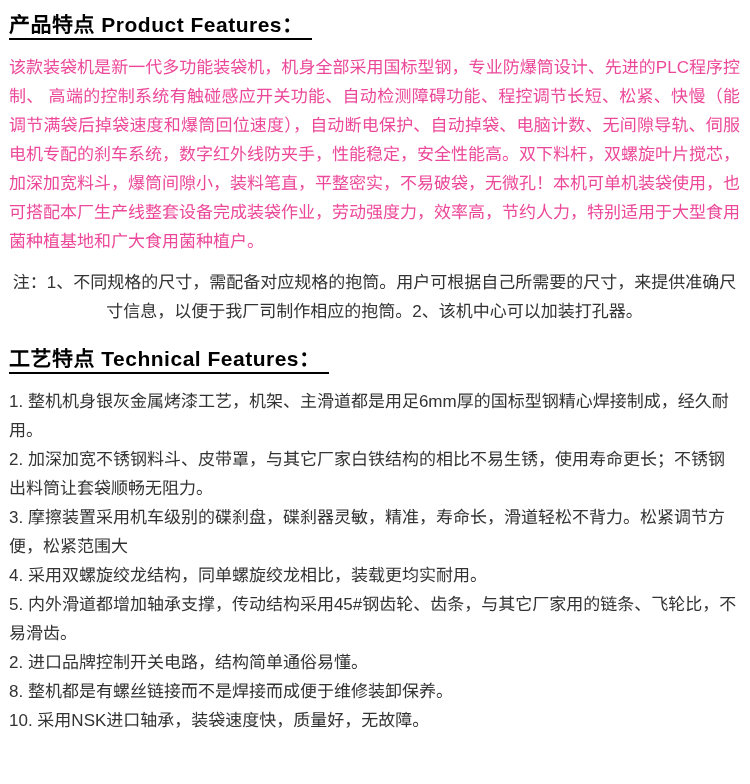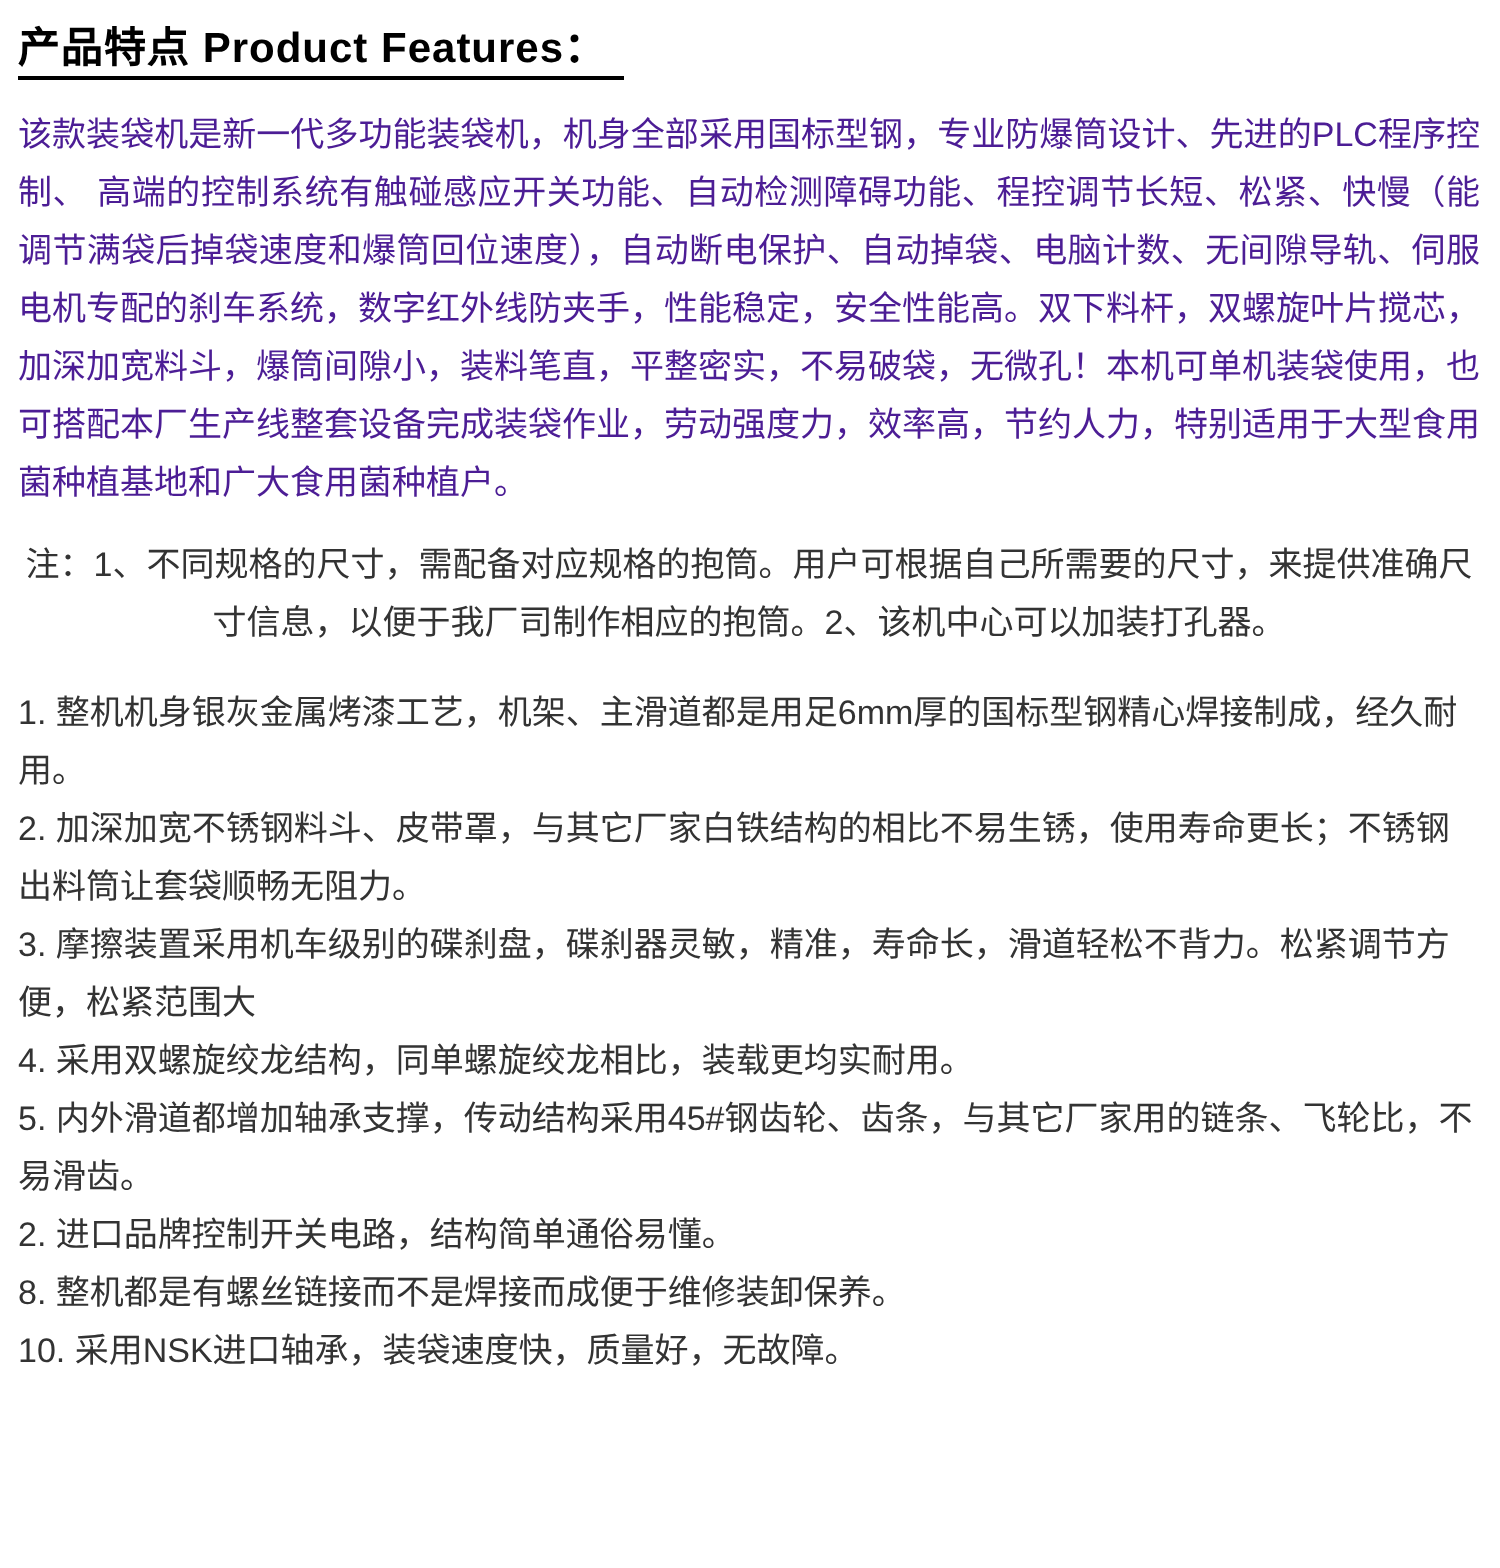--- a/index.html
+++ b/index.html
@@ -29,21 +29,21 @@
     border-bottom: 2px solid #000000;
     padding-bottom: 1px;
     padding-right: 8px;
     letter-spacing: 0.5px;
   }
   .heading-wrap { display: block; text-decoration: underline; }
   .body-text {
     margin: 0 0 12px 0;
     font-size: 17px;
     line-height: 29px;
-    color: #4c1d95;
+    color: #ec4899;
     text-align: justify;
     text-justify: inter-ideograph;
   }
   .note-text {
     margin: 0 0 16px 0;
     font-size: 17px;
     line-height: 29px;
     color: #333333;
     text-align: center;
   }
@@ -65,20 +65,23 @@
 <div class="page">
 
   <div class="heading-wrap">
     <h2 class="section-heading">产品特点 Product Features：</h2>
   </div>
 
   <p class="body-text">该款装袋机是新一代多功能装袋机，机身全部采用国标型钢，专业防爆筒设计、先进的PLC程序控制、 高端的控制系统有触碰感应开关功能、自动检测障碍功能、程控调节长短、松紧、快慢（能调节满袋后掉袋速度和爆筒回位速度），自动断电保护、自动掉袋、电脑计数、无间隙导轨、伺服电机专配的刹车系统，数字红外线防夹手，性能稳定，安全性能高。双下料杆，双螺旋叶片搅芯，加深加宽料斗，爆筒间隙小，装料笔直，平整密实，不易破袋，无微孔！本机可单机装袋使用，也可搭配本厂生产线整套设备完成装袋作业，劳动强度力，效率高，节约人力，特别适用于大型食用菌种植基地和广大食用菌种植户。</p>
 
   <p class="note-text">注：1、不同规格的尺寸，需配备对应规格的抱筒。用户可根据自己所需要的尺寸，来提供准确尺寸信息，以便于我厂司制作相应的抱筒。2、该机中心可以加装打孔器。</p>
 
+  <div class="heading-wrap">
+    <h2 class="section-heading">工艺特点 Technical Features：</h2>
+  </div>
 
   <ul class="feature-list">
     <li class="feature-item">1. 整机机身银灰金属烤漆工艺，机架、主滑道都是用足6mm厚的国标型钢精心焊接制成，经久耐用。</li>
     <li class="feature-item">2. 加深加宽不锈钢料斗、皮带罩，与其它厂家白铁结构的相比不易生锈，使用寿命更长；不锈钢出料筒让套袋顺畅无阻力。</li>
     <li class="feature-item">3. 摩擦装置采用机车级别的碟刹盘，碟刹器灵敏，精准，寿命长，滑道轻松不背力。松紧调节方便，松紧范围大</li>
     <li class="feature-item">4. 采用双螺旋绞龙结构，同单螺旋绞龙相比，装载更均实耐用。</li>
     <li class="feature-item">5. 内外滑道都增加轴承支撑，传动结构采用45#钢齿轮、齿条，与其它厂家用的链条、飞轮比，不易滑齿。</li>
     <li class="feature-item">2. 进口品牌控制开关电路，结构简单通俗易懂。</li>
     <li class="feature-item">8. 整机都是有螺丝链接而不是焊接而成便于维修装卸保养。</li>
     <li class="feature-item">10. 采用NSK进口轴承，装袋速度快，质量好，无故障。</li>

